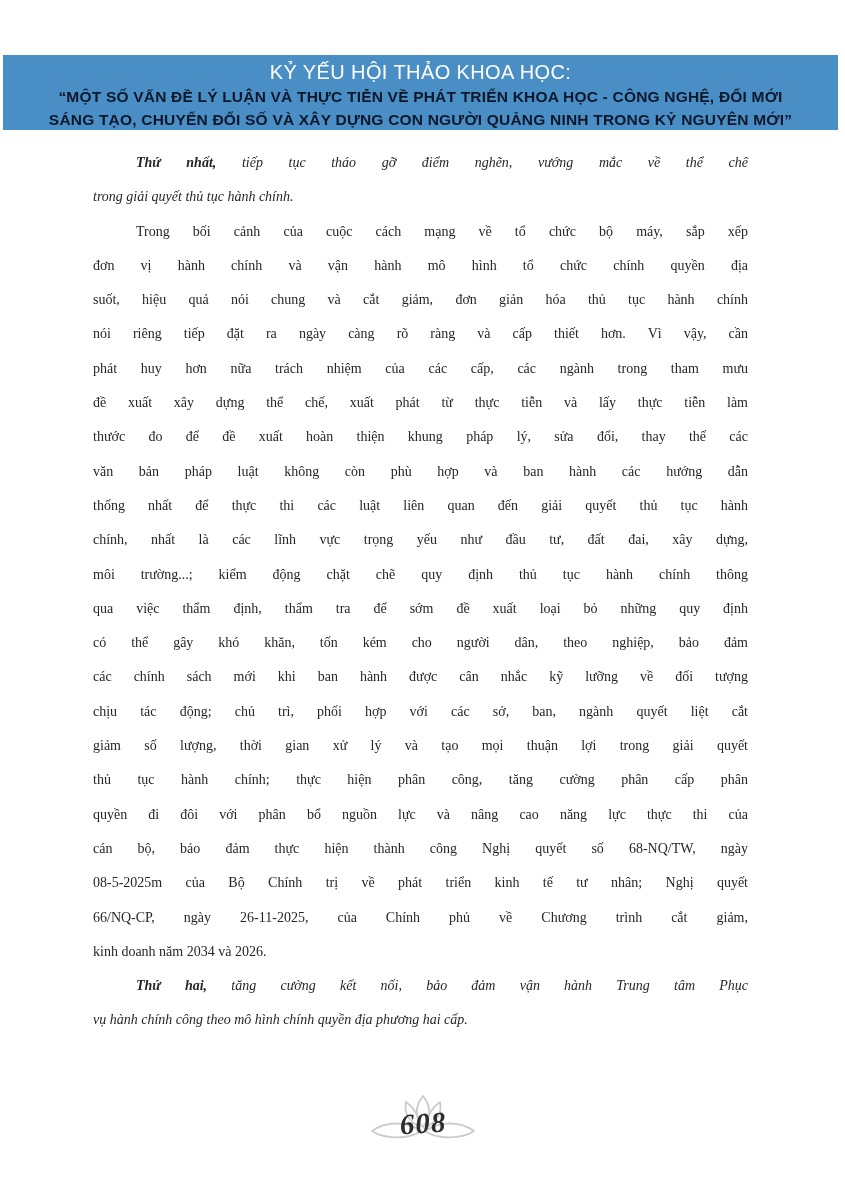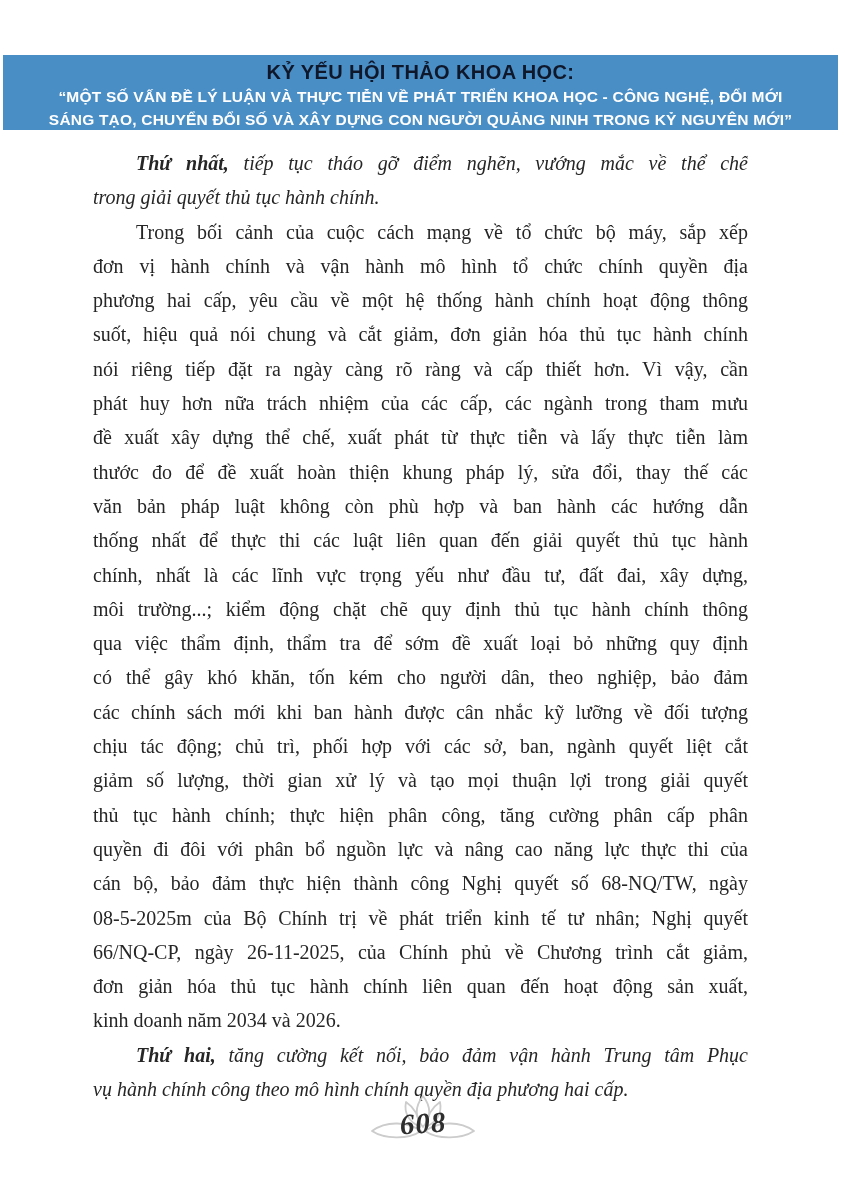--- a/index.html
+++ b/index.html
@@ -18,46 +18,46 @@
     left: 3px;
     top: 55px;
     width: 835px;
     height: 75px;
     background: #4a8ec6;
     text-align: center;
   }
   .band-title {
     margin-top: 5px;
     font-family: "Liberation Sans", sans-serif;
-    font-weight: bold;
+    font-weight: normal;
     font-size: 20px;
     line-height: 25px;
     letter-spacing: 0.4px;
-    color: #0f172a;
+    color: #ffffff;
   }
   .band-sub {
     font-family: "Liberation Sans", sans-serif;
     font-weight: bold;
     font-size: 15.5px;
     line-height: 23px;
     letter-spacing: 0.2px;
-    color: #ffffff;
+    color: #0f172a;
   }
 
   
   .body-col {
     position: absolute;
     left: 93px;
     top: 146px;
     width: 655px;
     color: #262626;
   }
   .para.italic { font-style: italic; }
   .line {
-    font-size: 20px;
+    font-size: 14px;
     line-height: 34.3px;
     height: 34.3px;
     text-align: justify;
     text-align-last: justify;
     white-space: normal;
     overflow: hidden;
   }
   .line.last { text-align-last: left; }
   .line.indent { text-indent: 43px; }
   .lead { font-weight: bold; }
@@ -101,41 +101,39 @@
 
   <main class="body-col">
     <div>
         <div class="para italic">
           <div class="line indent"><span class="lead">Thứ nhất,</span> tiếp tục tháo gỡ điểm nghẽn, vướng mắc về thể chế</div>
           <div class="line last">trong giải quyết thủ tục hành chính.</div>
         </div>
         <div class="para normal">
           <div class="line indent">Trong bối cảnh của cuộc cách mạng về tổ chức bộ máy, sắp xếp</div>
           <div class="line">đơn vị hành chính và vận hành mô hình tổ chức chính quyền địa</div>
-          <div class="line">phương hai cấp, yêu cầu về một hệ thống hành chính hoạt động thông</div>
           <div class="line">suốt, hiệu quả nói chung và cắt giảm, đơn giản hóa thủ tục hành chính</div>
           <div class="line">nói riêng tiếp đặt ra ngày càng rõ ràng và cấp thiết hơn. Vì vậy, cần</div>
           <div class="line">phát huy hơn nữa trách nhiệm của các cấp, các ngành trong tham mưu</div>
           <div class="line">đề xuất xây dựng thể chế, xuất phát từ thực tiễn và lấy thực tiễn làm</div>
           <div class="line">thước đo để đề xuất hoàn thiện khung pháp lý, sửa đổi, thay thế các</div>
           <div class="line">văn bản pháp luật không còn phù hợp và ban hành các hướng dẫn</div>
           <div class="line">thống nhất để thực thi các luật liên quan đến giải quyết thủ tục hành</div>
           <div class="line">chính, nhất là các lĩnh vực trọng yếu như đầu tư, đất đai, xây dựng,</div>
           <div class="line">môi trường...; kiểm động chặt chẽ quy định thủ tục hành chính thông</div>
           <div class="line">qua việc thẩm định, thẩm tra để sớm đề xuất loại bỏ những quy định</div>
           <div class="line">có thể gây khó khăn, tốn kém cho người dân, theo nghiệp, bảo đảm</div>
           <div class="line">các chính sách mới khi ban hành được cân nhắc kỹ lưỡng về đối tượng</div>
           <div class="line">chịu tác động; chủ trì, phối hợp với các sở, ban, ngành quyết liệt cắt</div>
           <div class="line">giảm số lượng, thời gian xử lý và tạo mọi thuận lợi trong giải quyết</div>
           <div class="line">thủ tục hành chính; thực hiện phân công, tăng cường phân cấp phân</div>
           <div class="line">quyền đi đôi với phân bổ nguồn lực và nâng cao năng lực thực thi của</div>
           <div class="line">cán bộ, bảo đảm thực hiện thành công Nghị quyết số 68-NQ/TW, ngày</div>
           <div class="line">08-5-2025m của Bộ Chính trị về phát triển kinh tế tư nhân; Nghị quyết</div>
           <div class="line">66/NQ-CP, ngày 26-11-2025, của Chính phủ về Chương trình cắt giảm,</div>
-          <div class="line">đơn giản hóa thủ tục hành chính liên quan đến hoạt động sản xuất,</div>
           <div class="line last">kinh doanh năm 2034 và 2026.</div>
         </div>
         <div class="para italic">
           <div class="line indent"><span class="lead">Thứ hai,</span> tăng cường kết nối, bảo đảm vận hành Trung tâm Phục</div>
           <div class="line last">vụ hành chính công theo mô hình chính quyền địa phương hai cấp.</div>
         </div>
       </div>
   </main>
 
   <footer class="footer">

